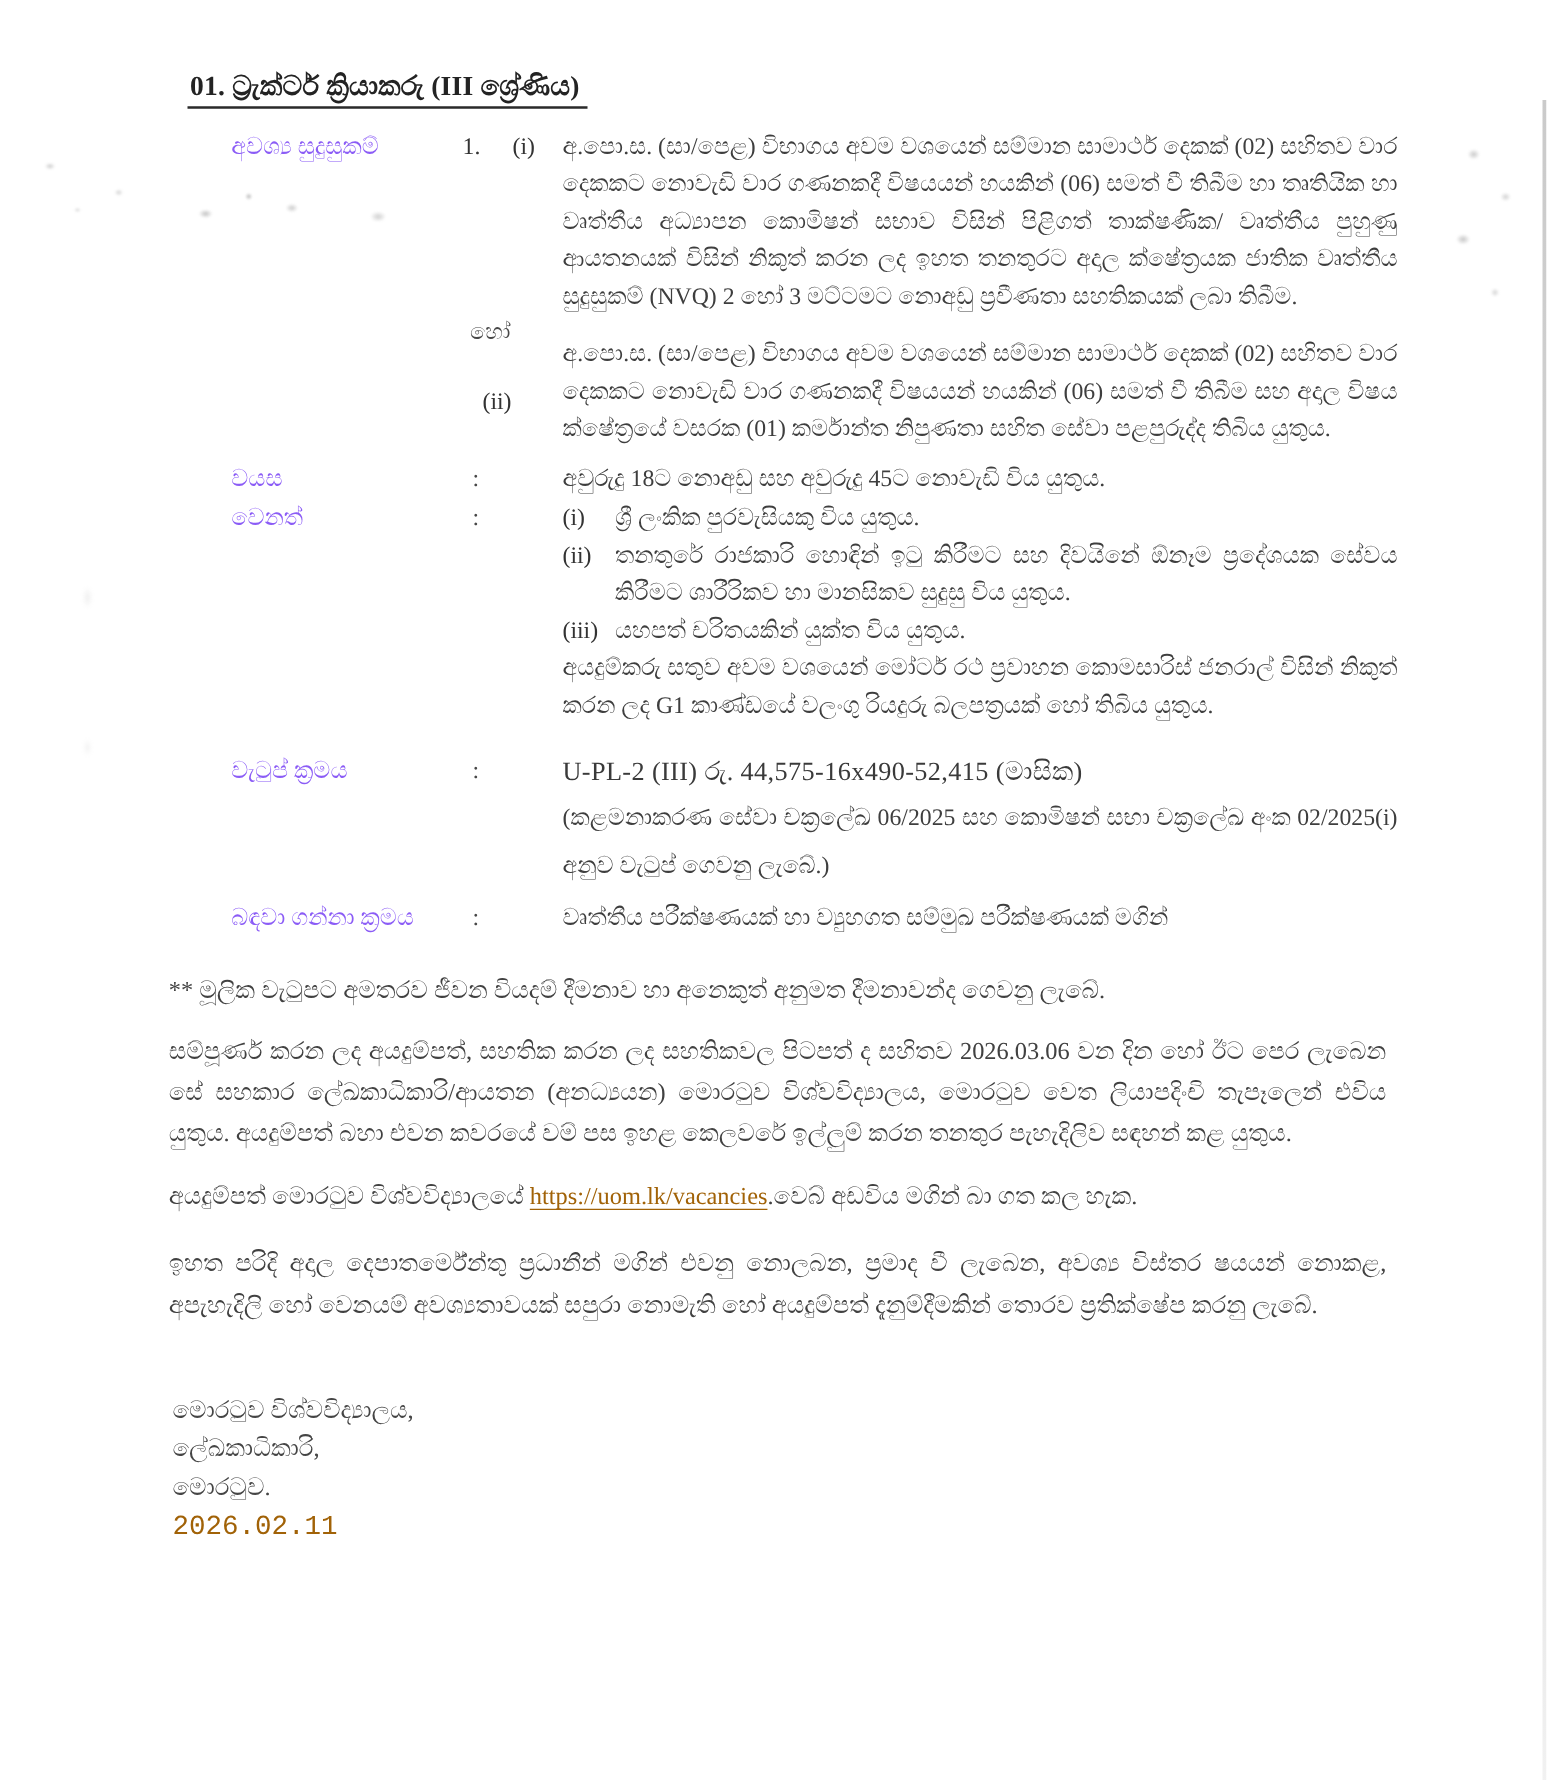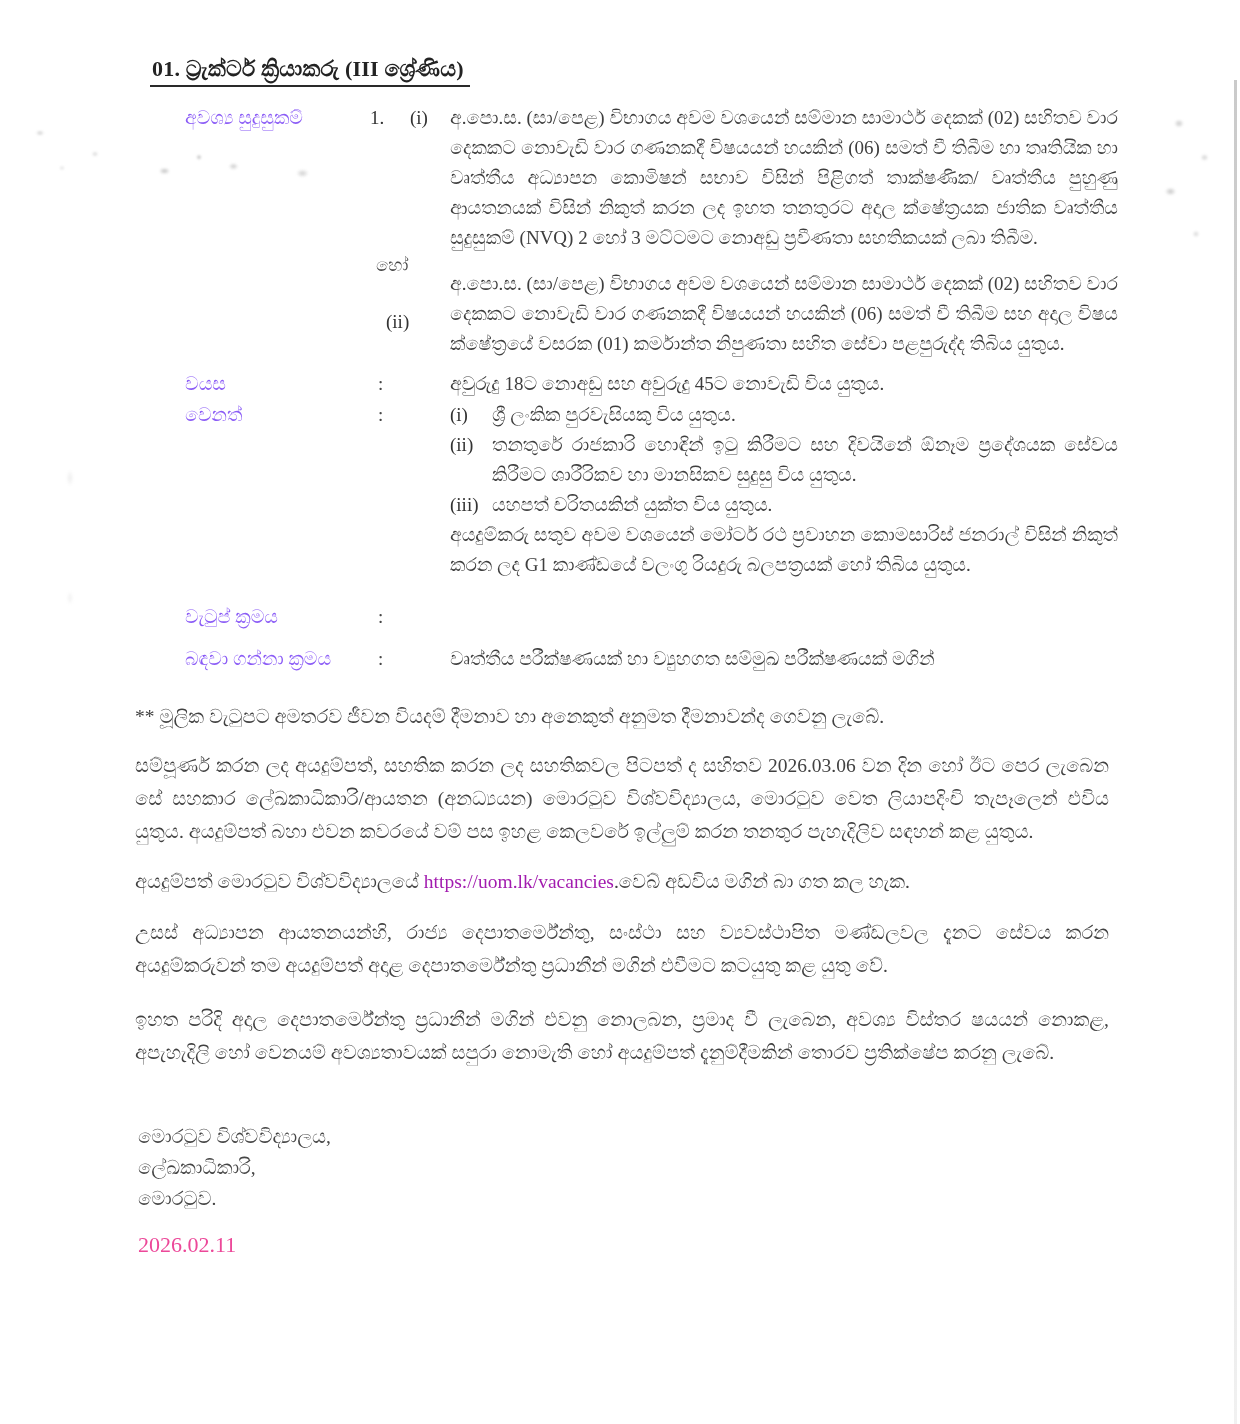--- a/index.html
+++ b/index.html
@@ -67,24 +67,24 @@
   .salary-l1{font-size:21px;letter-spacing:.3px;color:#3a3a3a;}
   .row-recruit{margin-top:8px;}
   
   .bottom{margin:0 118px 0 122px;}
   .bottom p{margin:13px;font-size:19.5px;line-height:33px;color:#414141;}
   .footnote{margin-top:26px !important;}
   .p-submit{margin-top:16px !important;text-align:justify;text-justify:inter-word;}
   .p-web{margin-top:17px !important;}
   .p-current{margin-top:18px !important;text-align:justify;text-justify:inter-word;}
   .p-reject{margin-top:21px !important;text-align:justify;text-justify:inter-word;}
-  .weblink{color:#a21caf;text-underline-offset:4px;cursor:pointer;}
+  .weblink{color:#a16207;text-decoration:underline;text-underline-offset:4px;cursor:pointer;}
   
   .signature{margin:52px 0 0 138px;font-size:19.5px;line-height:31px;color:#454545;}
-  .sig-date{font-size:22px;color:#ec4899;margin-top:15px;font-family:Liberation Serif, serif;}
+  .sig-date{font-size:22px;color:#a16207;margin-top:0;font-family:Liberation Mono, monospace;}
 </style>
 </head>
 <body>
 
 <div class="page">
 
   <div class="edge-line"></div>
   <div class="speck speck-a"></div>
   <div class="speck speck-b"></div>
   <div class="speck speck-c"></div>
@@ -141,36 +141,39 @@
     <div class="cell label"></div>
     <div class="cell"></div>
     <div class="cell"></div>
     <div class="cell just">අයදුම්කරු සතුව අවම වශයෙන් මෝටර් රථ ප්‍රවාහන කොමසාරිස් ජනරාල් විසින් නිකුත් කරන ලද G1 කාණ්ඩයේ වලංගු රියදුරු බලපත්‍රයක් හෝ තිබිය යුතුය.</div>
   </div>
 
   <div class="row row-salary">
     <div class="cell label">වැටුප් ක්‍රමය</div>
     <div class="cell colon">:</div>
     <div class="cell"></div>
+    <div class="cell">
+      <div class="salary-l1">U-PL-2 (III) රු. 44,575-16x490-52,415 (මාසික)</div>
+      <div class="just">(කළමනාකරණ සේවා චක්‍රලේඛ 06/2025 සහ කොමිෂන් සභා චක්‍රලේඛ අංක 02/2025(i) අනුව වැටුප් ගෙවනු ලැබේ.)</div>
+    </div>
   </div>
 
   <div class="row row-recruit">
     <div class="cell label">බඳවා ගන්නා ක්‍රමය</div>
     <div class="cell colon">:</div>
     <div class="cell"></div>
     <div class="cell">වෘත්තීය පරීක්ෂණයක් හා ව්‍යුහගත සම්මුඛ පරීක්ෂණයක් මගින්</div>
   </div>
 
   <div class="bottom">
     <p class="footnote">** මූලික වැටුපට අමතරව ජීවන වියදම් දීමනාව හා අනෙකුත් අනුමත දීමනාවන්ද ගෙවනු ලැබේ.</p>
     <p class="p-submit">සම්පූර්ණ කරන ලද අයදුම්පත්, සහතික කරන ලද සහතිකවල පිටපත් ද සහිතව 2026.03.06 වන දින හෝ ඊට පෙර ලැබෙන සේ සහකාර ලේඛකාධිකාරි/ආයතන (අනධ්‍යයන) මොරටුව විශ්වවිද්‍යාලය, මොරටුව වෙත ලියාපදිංචි තැපෑලෙන් එවිය යුතුය. අයදුම්පත් බහා එවන කවරයේ වම් පස ඉහළ කෙලවරේ ඉල්ලුම් කරන තනතුර පැහැදිලිව සඳහන් කළ යුතුය.</p>
     <p class="p-web">
       <span>අයදුම්පත් මොරටුව විශ්වවිද්‍යාලයේ </span><span class="weblink">https://uom.lk/vacancies</span><span>.වෙබ් අඩවිය මගින් බා ගත කල හැක.</span>
     </p>
-    <p class="p-current">උසස් අධ්‍යාපන ආයතනයන්හි, රාජ්‍ය දෙපාතර්මේන්තු, සංස්ථා සහ ව්‍යවස්ථාපිත මණ්ඩලවල දැනට සේවය කරන අයදුම්කරුවන් තම අයදුම්පත් අදාළ දෙපාතර්මේන්තු ප්‍රධානීන් මගින් එවීමට කටයුතු කළ යුතු වේ.</p>
     <p class="p-reject">ඉහත පරිදි අදාල දෙපාතර්මේන්තු ප්‍රධානීන් මගින් එවනු නොලබන, ප්‍රමාද වී ලැබෙන, අවශ්‍ය විස්තර ෂයයන් නොකළ, අපැහැදිලි හෝ වෙනයම් අවශ්‍යතාවයක් සපුරා නොමැති හෝ අයදුම්පත් දැනුම්දීමකින් තොරව ප්‍රතික්ෂේප කරනු ලැබේ.</p>
   </div>
 
   <div class="signature">
     <div>මොරටුව විශ්වවිද්‍යාලය,</div>
     <div>ලේඛකාධිකාරි,</div>
     <div>මොරටුව.</div>
     <div class="sig-date">2026.02.11</div>
   </div>
 

